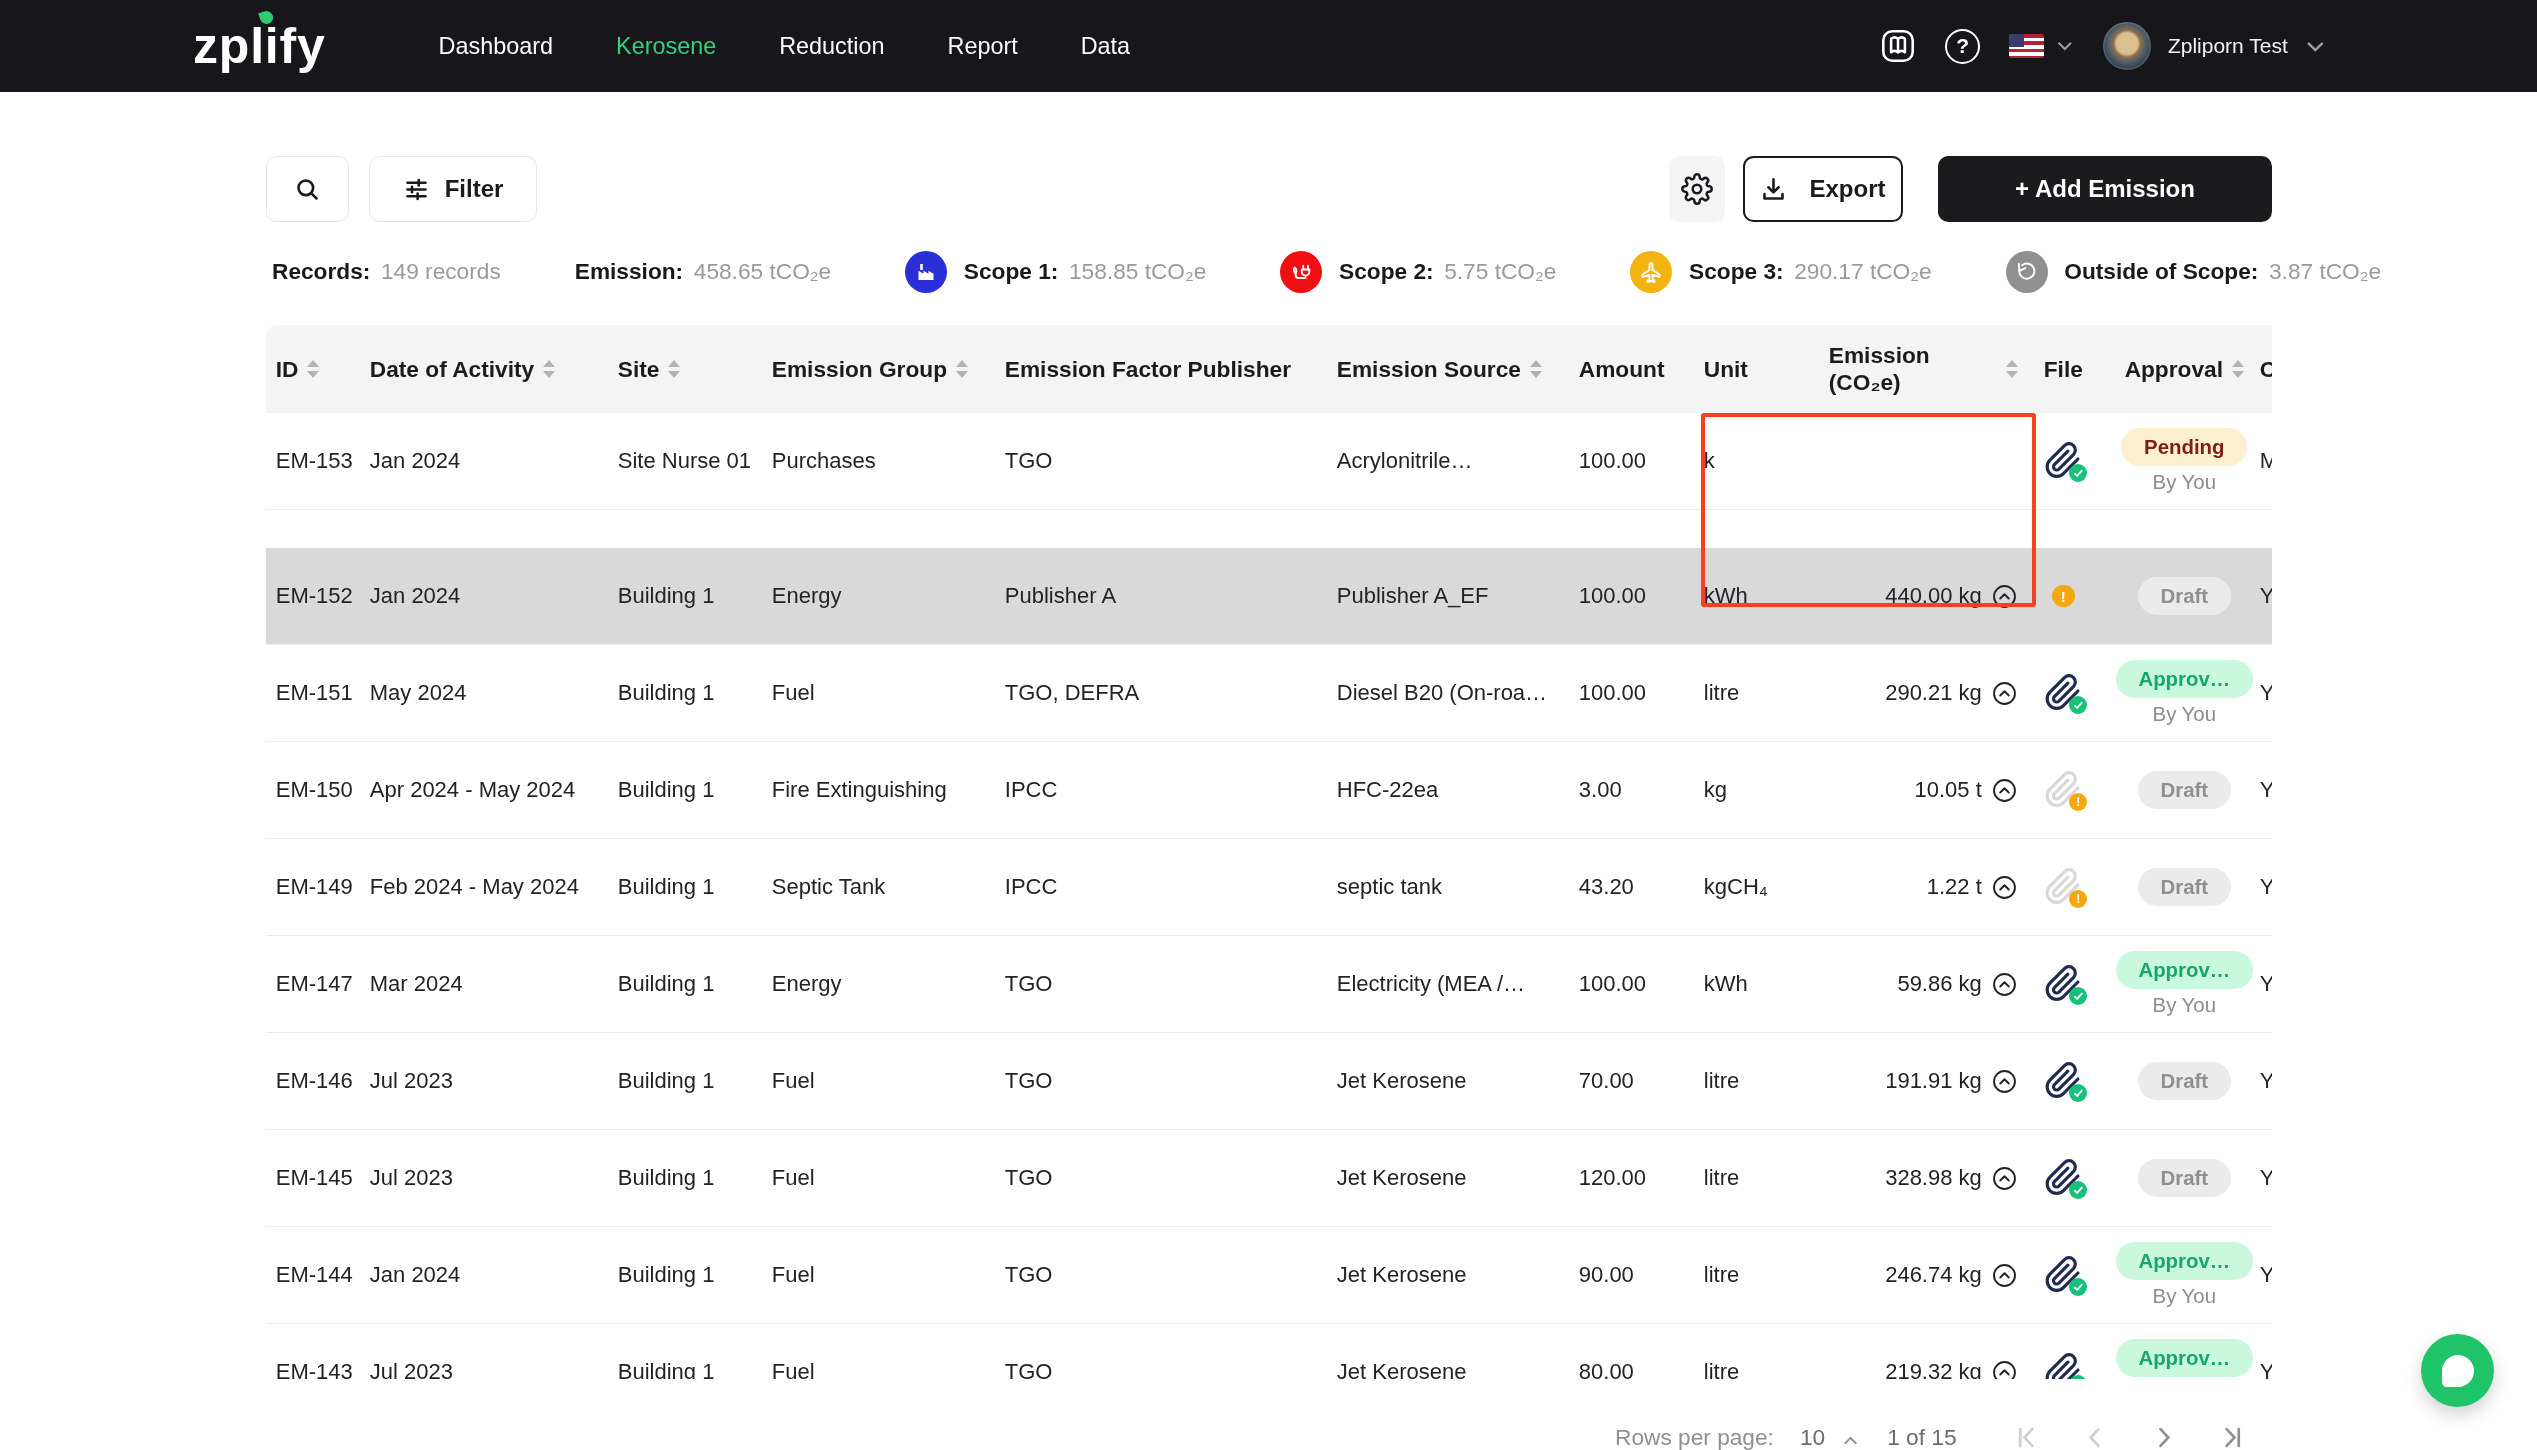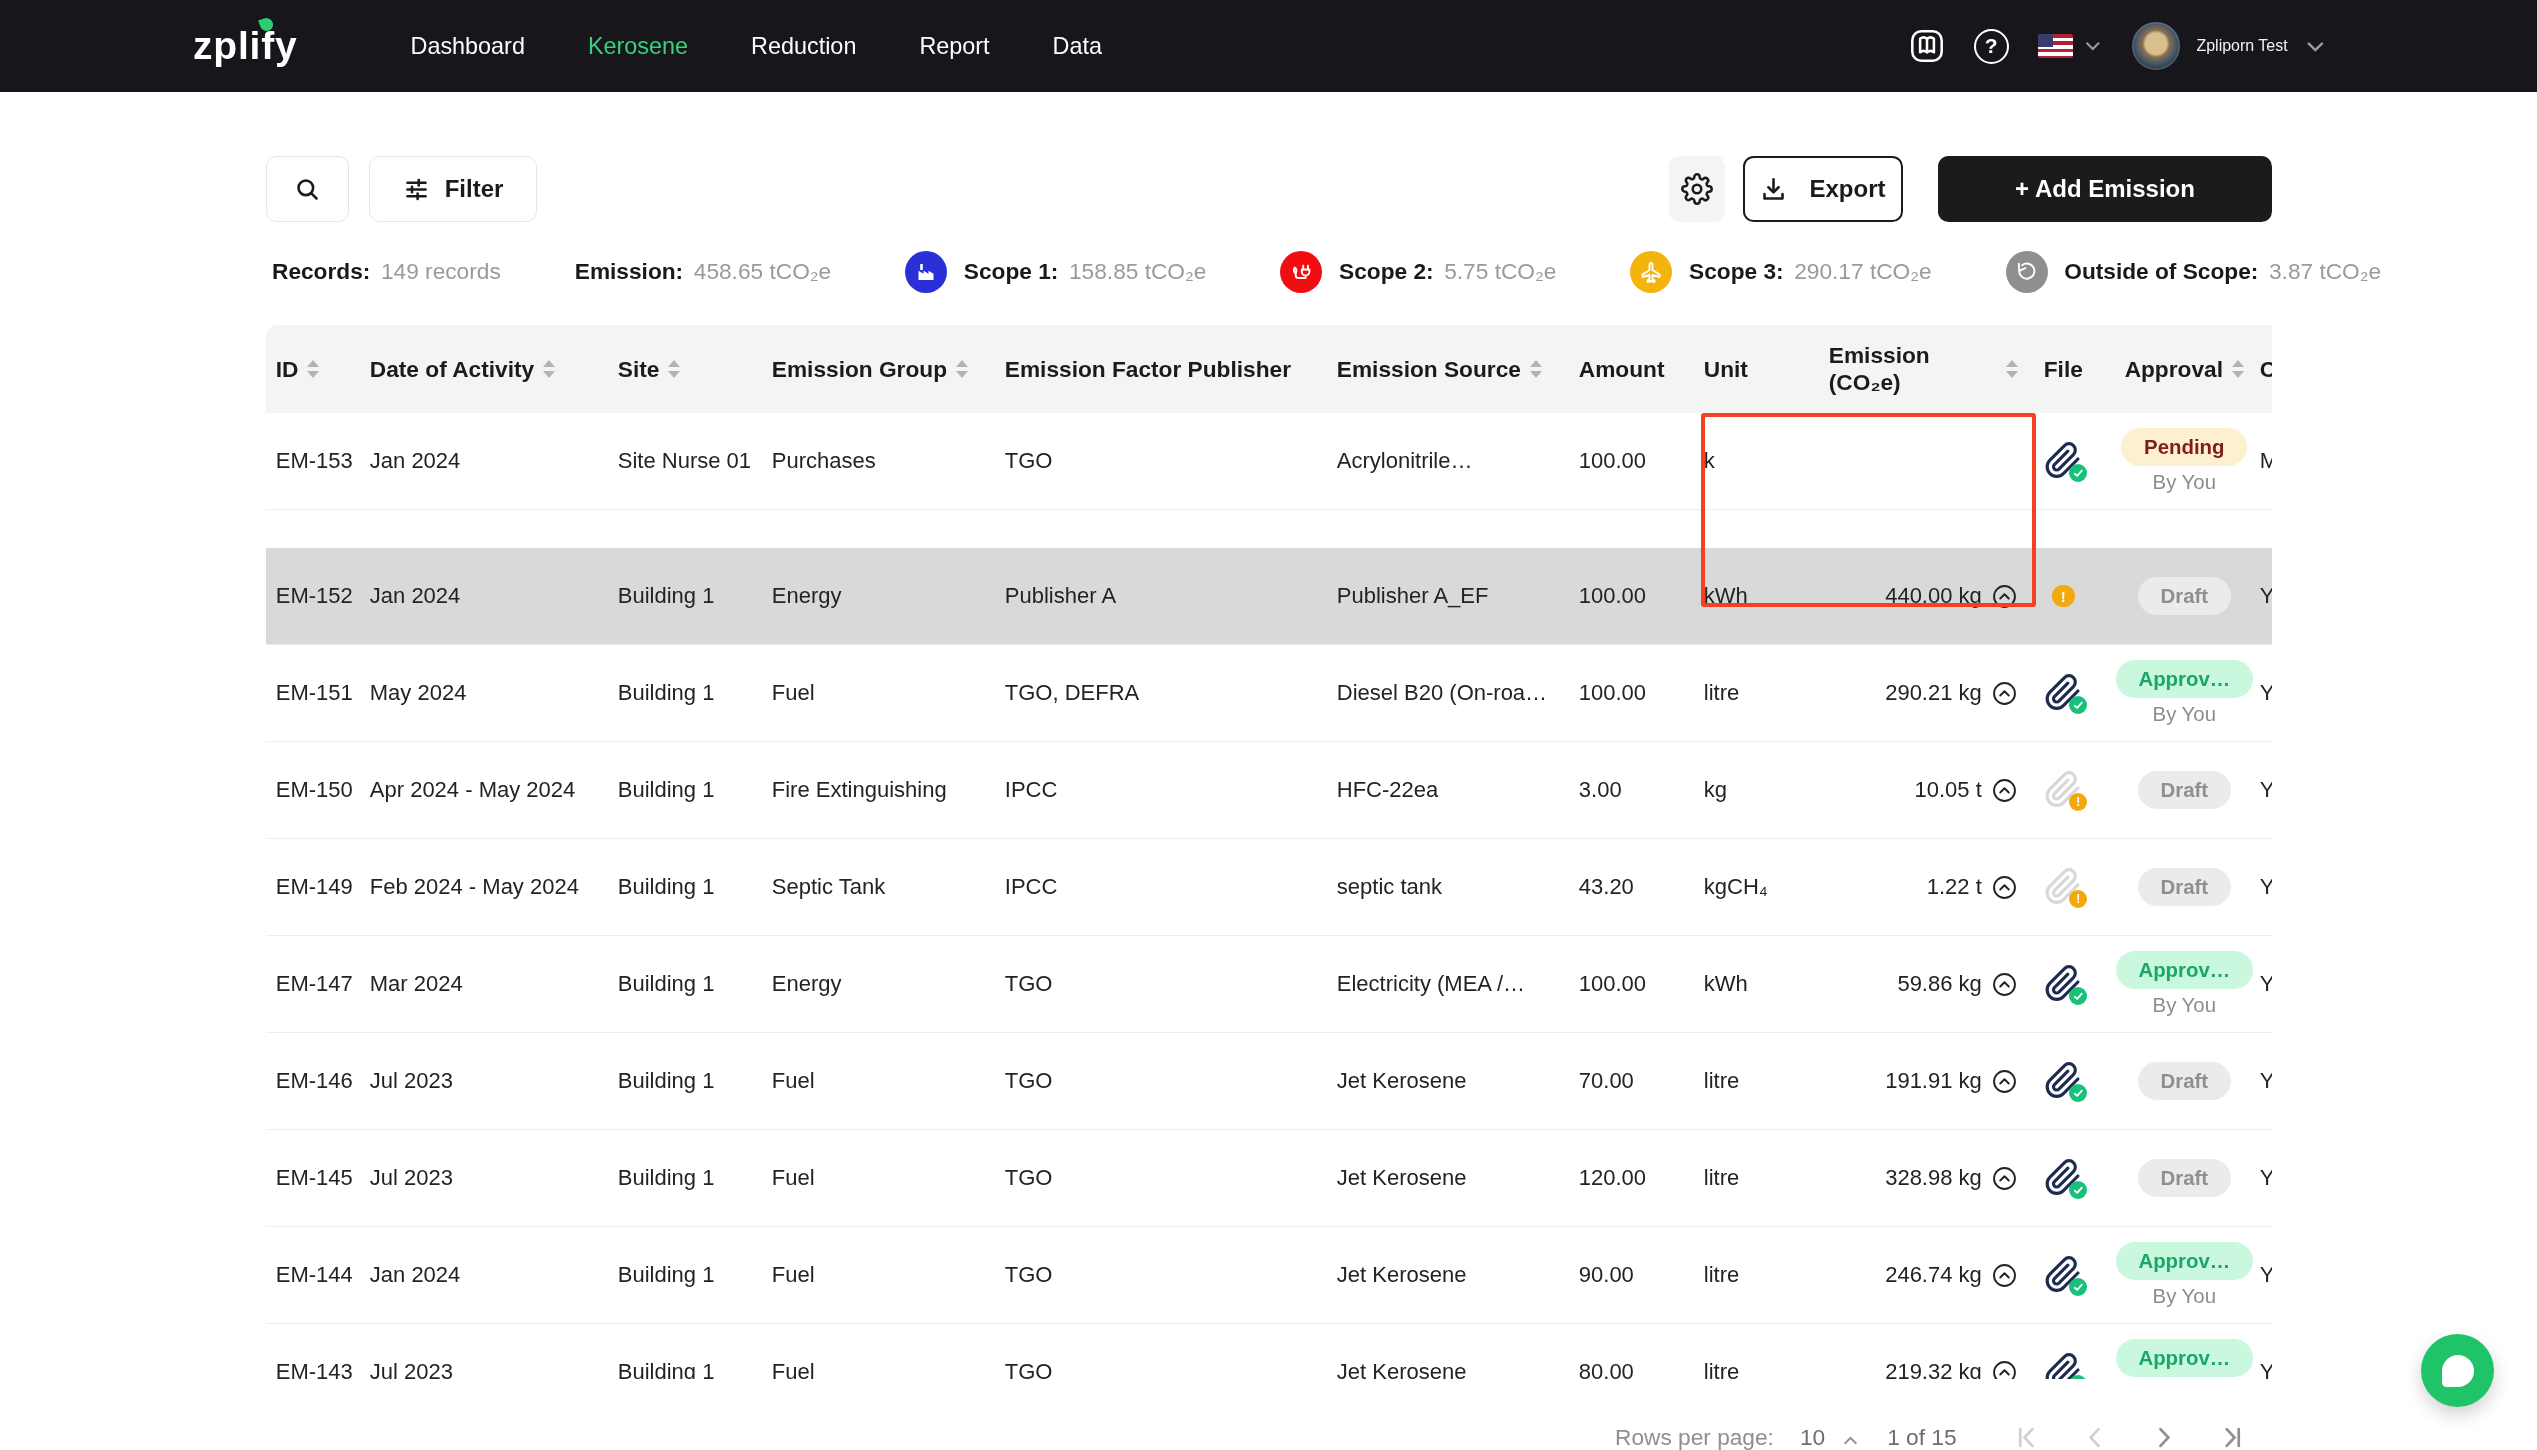--- a/index.html
+++ b/index.html
@@ -3,37 +3,37 @@
 <meta charset="utf-8">
 <style>
   * { margin:0; padding:0; box-sizing:border-box; }
   html,body { background:#fff; }
   .screen { position:relative; width:2538px; height:1450px; overflow:hidden; background:#fff;
     font-family:"Liberation Sans","DejaVu Sans",sans-serif; color:#1c1c1f; }
 
   
   .topbar { position:absolute; left:0; top:0; width:2538px; height:92px; background:#17171b;
     display:flex; align-items:center; padding:0 211px 0 193px; }
-  .logo { position:relative; font-size:39px; font-weight:700; color:#fff; letter-spacing:0.8px; }
+  .logo { position:relative; font-size:50px; font-weight:700; color:#fff; letter-spacing:0.8px; }
   .logo-leaf { position:absolute; left:67px; top:-6px; width:13px; height:13px; background:#2ecb71;
     border-radius:0 60% 55% 60%; transform:rotate(-20deg); }
   .mainnav { display:flex; gap:63px; margin-left:113px; }
   .mainnav .navitem { font-size:23.4px; color:#fdfdfd; cursor:pointer; }
   .mainnav .navitem.active { color:#35d17c; }
   .topright { margin-left:auto; display:flex; align-items:center; gap:29px; }
   .icon-btn { display:flex; align-items:center; justify-content:center; }
   .help-circle { width:35px; height:35px; border:2.3px solid #fff; border-radius:50%;
     color:#fff; font-size:21px; font-weight:700; display:flex; align-items:center; justify-content:center; }
   .flag { width:35px; height:23.4px; border-radius:2.3px; position:relative; overflow:hidden;
     background:repeating-linear-gradient(180deg,#b22234 0 3.6px,#fff 3.6px 7.3px); }
   .flag::before { content:""; position:absolute; left:0; top:0; width:15px; height:13px; background:#3c3b6e; }
   .avatar { width:48px; height:48px; border-radius:50%;
     background:radial-gradient(circle at 50% 45%, #d9c08e 0 30%, #8a6f4d 38%, #4a5a6a 55%, #273645 75%, #1b2833 100%);
     box-shadow:inset 0 0 0 1.5px rgba(255,255,255,.15); }
-  .username { color:#f2f2f2; font-size:16px; }
+  .username { color:#f2f2f2; font-size:21px; }
 
   
   .toolbar { position:absolute; left:0; top:156px; width:2538px; height:66px; }
   .btn { position:absolute; height:66px; border-radius:10.6px; display:flex; align-items:center;
     justify-content:center; font-size:24px; font-weight:600; color:#1b1b1e; background:#fff; cursor:pointer; }
   .btn-search { left:266px; width:83px; border:1.5px solid #e6e6e6; }
   .btn-filter { left:369px; width:168px; border:1.5px solid #e6e6e6; gap:15px; }
   .btn-gear { left:1669px; width:56px; background:#f4f4f5; border:none; }
   .btn-export { left:1743px; width:160px; border:2.3px solid #1b1b1e; gap:22px; }
   .btn-add { left:1938px; width:334px; background:#1b1b1e; color:#fff; border:none; }

